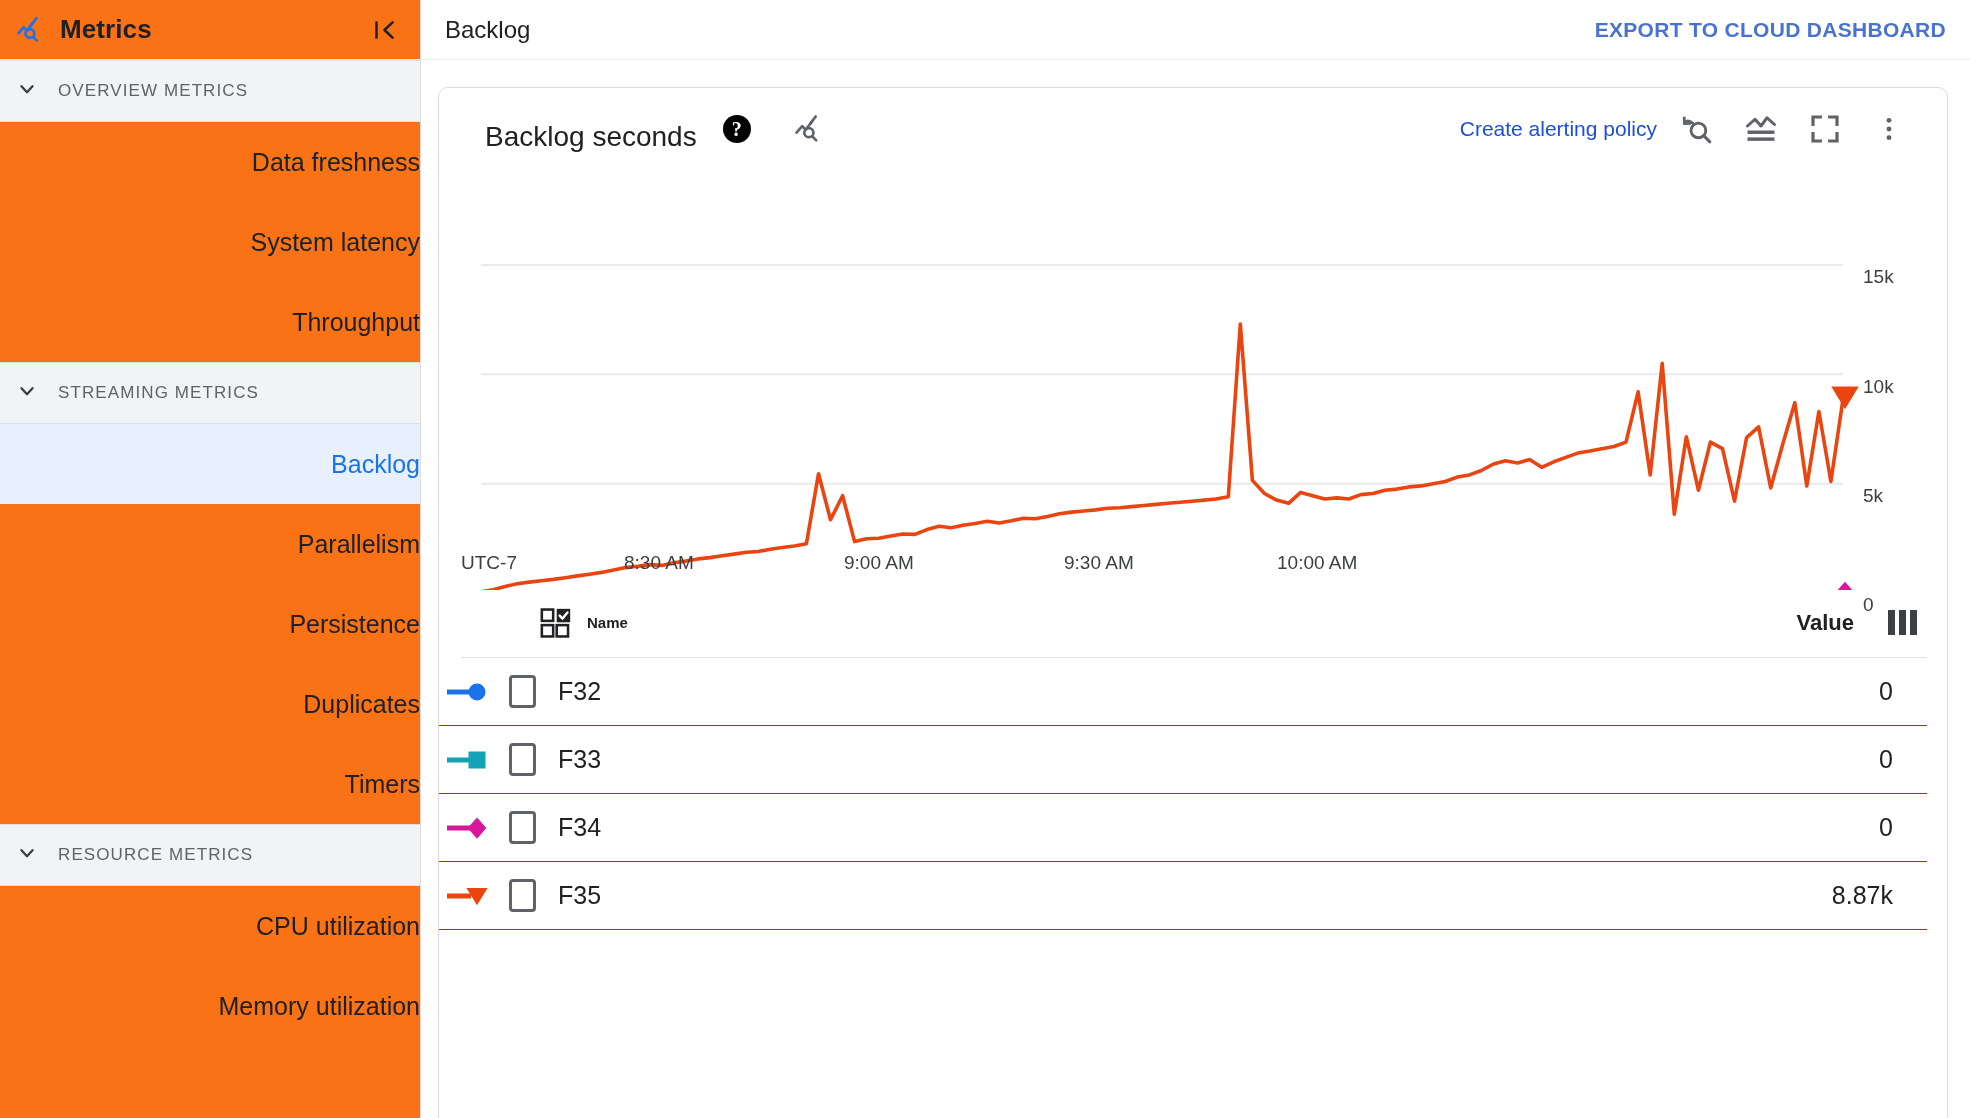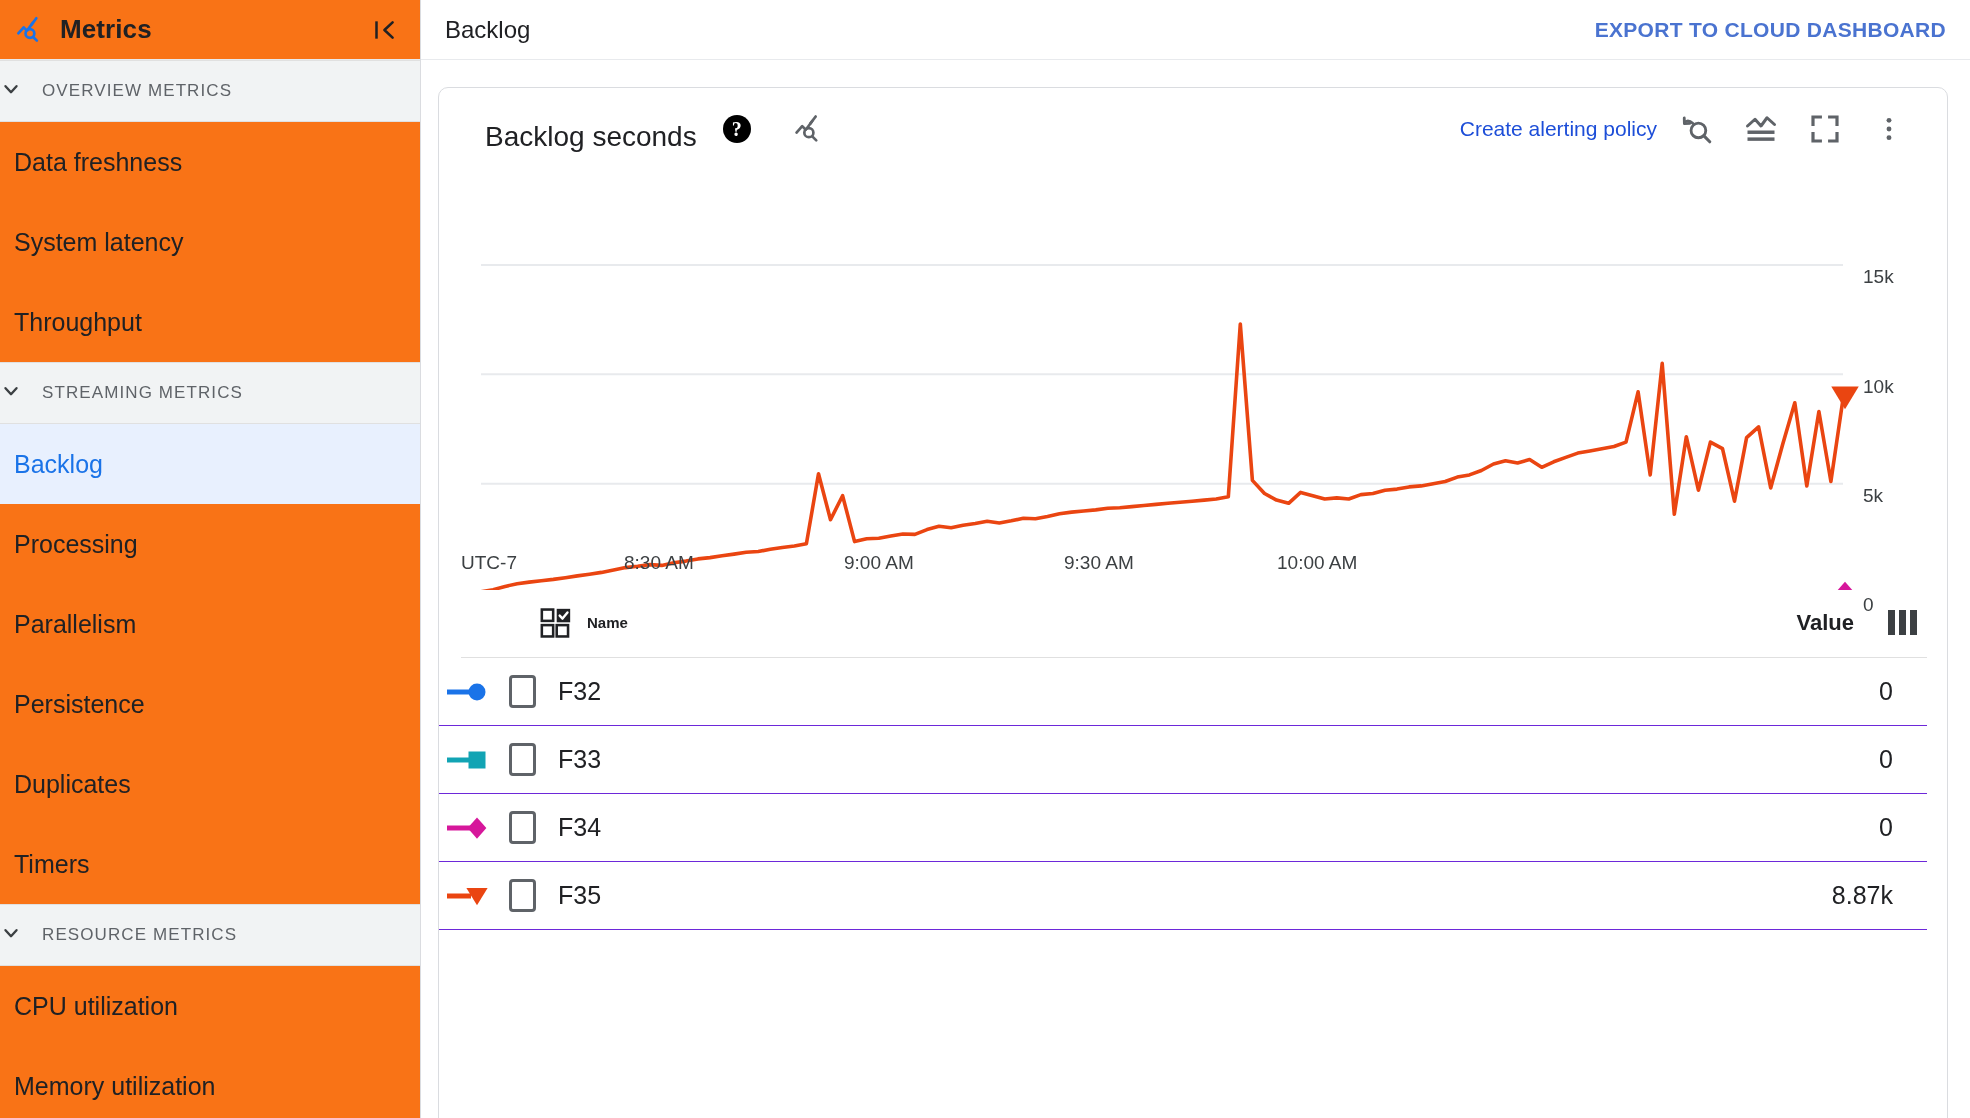--- a/index.html
+++ b/index.html
@@ -29,33 +29,35 @@
     font-size: 26px; font-weight: 700; color: #202124; letter-spacing: .1px;
     flex: 1;
   }
   .sb-logo { width: 34px; height: 34px; display: flex; align-items: center; justify-content: center; }
   .collapse-btn {
     width: 34px; height: 34px; display: flex; align-items: center; justify-content: center;
     cursor: pointer;
   }
   .sb-section {
     height: 62px; display: flex; align-items: center; gap: 20px;
+    padding-left: 16px;
     background: #f1f3f4;
     border-top: 1px solid #e0e0e0;
     border-bottom: 1px solid #e0e0e0;
     cursor: pointer;
   }
   .sb-section .lbl {
     font-size: 17px; color: #5f6368; letter-spacing: 1.1px; font-weight: 400;
   }
   .sb-item {
     height: 80px; display: flex; align-items: center;
     padding-left: 14px;
     font-size: 25px; color: #202124; font-weight: 400;
     cursor: pointer;
+    justify-content: flex-end;
   }
   .sb-item.active { background: #e8f0fe; color: #1a73e8; }
 
   
   .main { flex: 1; height: 1118px; background: #fff; position: relative; overflow: hidden; }
   .topbar {
     height: 60px; display: flex; align-items: center; justify-content: space-between;
     padding: 0 24px 0 24px;
     border-bottom: 1px solid #e8eaed;
   }
@@ -176,23 +178,20 @@
     <div class="sb-section">
       <span>
         <svg width="22" height="22" viewBox="0 0 24 24">
             <path d="M6 9 L12 15.5 L18 9" fill="none" stroke="#3c4043" stroke-width="2.6" stroke-linecap="round" stroke-linejoin="round"></path>
           </svg>
       </span>
       <span class="lbl">STREAMING METRICS</span>
     </div>
     <div class="sb-item active">
       <span>Backlog</span>
-    </div>
-    <div class="sb-item">
-      <span>Processing</span>
     </div>
     <div class="sb-item">
       <span>Parallelism</span>
     </div>
     <div class="sb-item">
       <span>Persistence</span>
     </div>
     <div class="sb-item">
       <span>Duplicates</span>
     </div>

